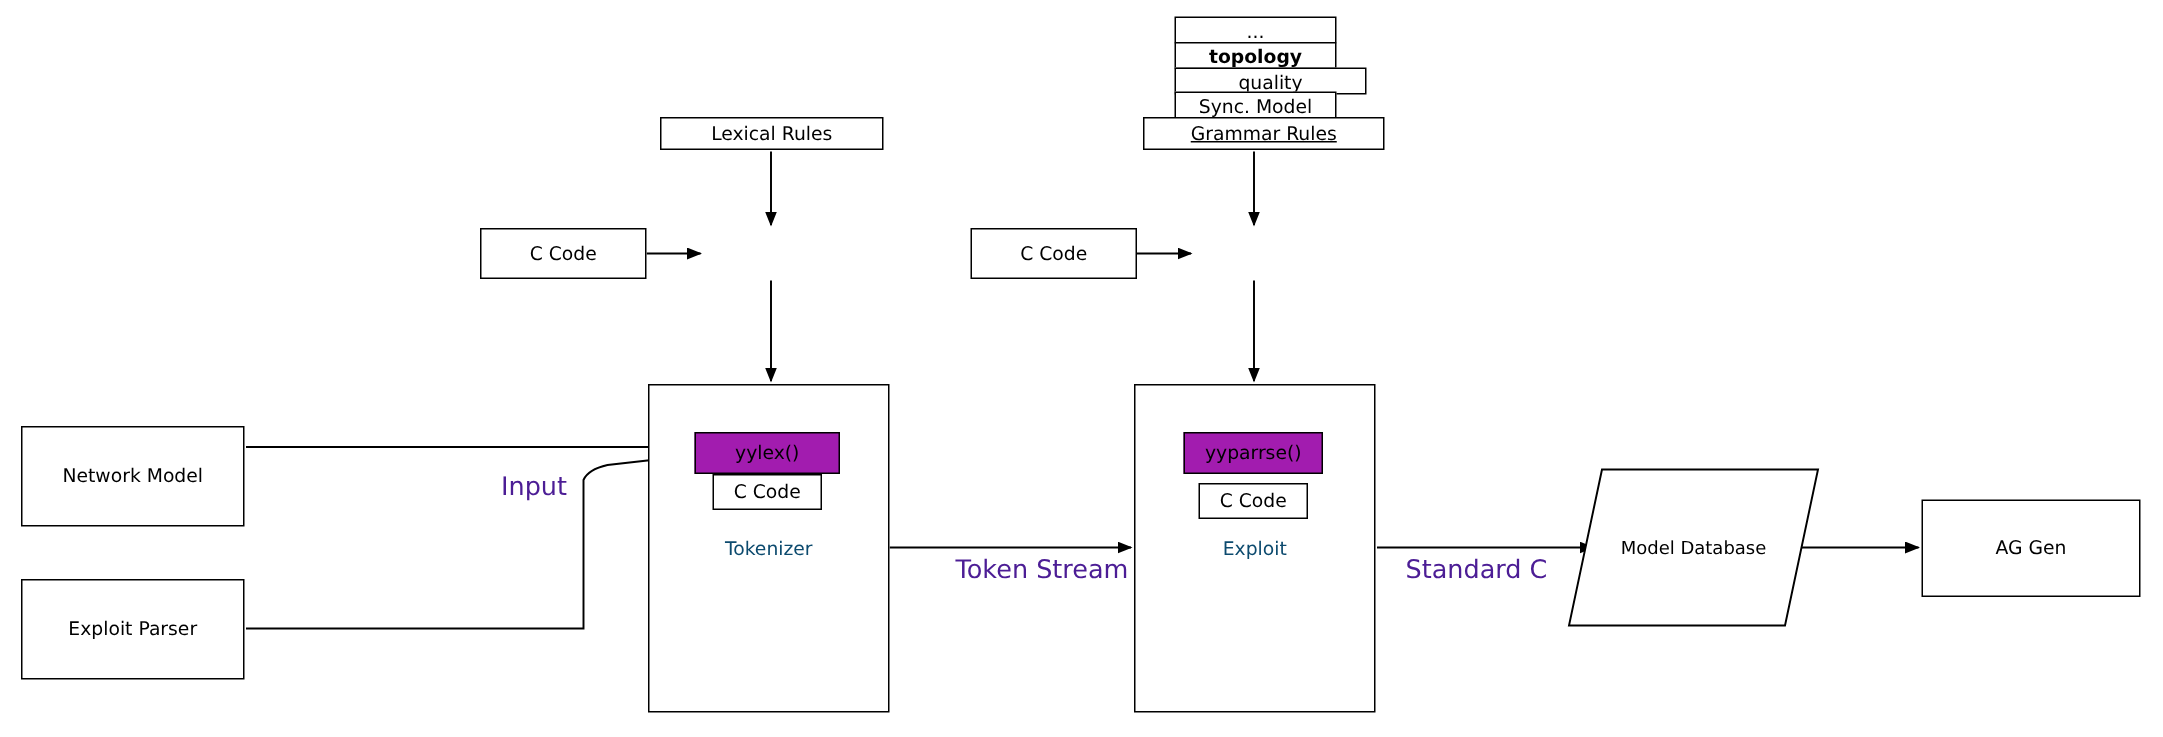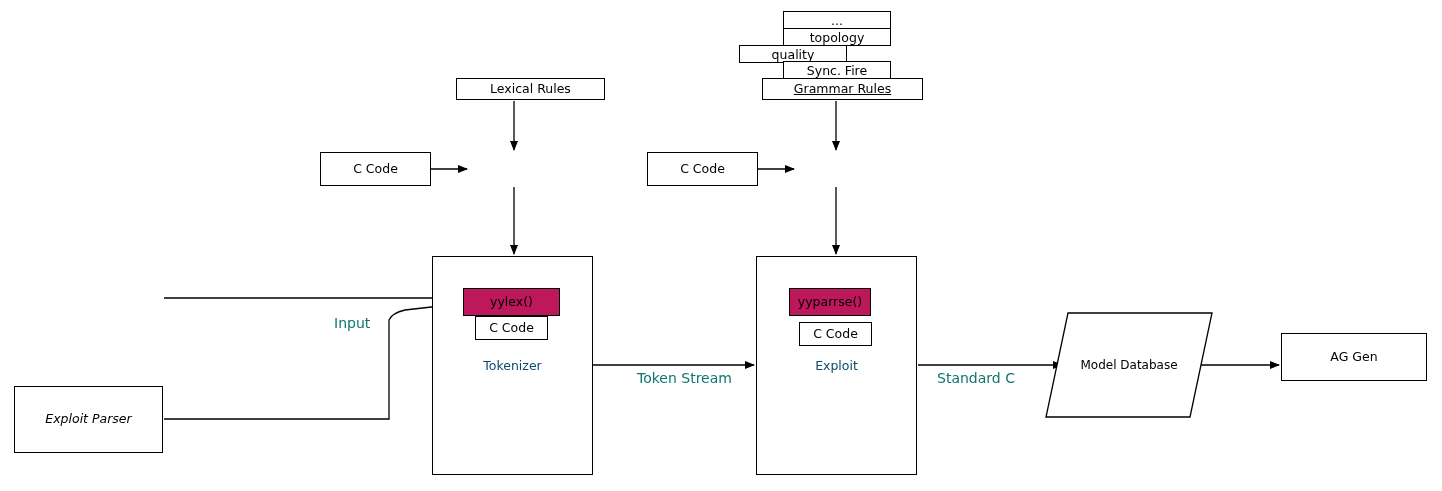--- a/index.html
+++ b/index.html
@@ -33,27 +33,27 @@
     display: flex;
     align-items: center;
     justify-content: center;
     text-align: center;
     font-size: 12.5px;
     color: #000000;
     line-height: 1.15;
   }
   .label {
     position: absolute;
-    font-size: 14px;
-    color: #0f766e;
+    font-size: 17px;
+    color: #4c1d95;
     white-space: nowrap;
     background: transparent;
   }
   .yellow {
-    background: #be185d;
+    background: #a21caf;
     border: 1.2px solid #000000;
   }
   .stack-cell {
     position: absolute;
     box-sizing: border-box;
     border: 1.2px solid #000000;
     background: #ffffff;
     display: flex;
     align-items: center;
     justify-content: center;
@@ -114,76 +114,79 @@
     <path d="M918,365 L1062,365" stroke="#000" stroke-width="1.3" fill="none" marker-end="url(#arrow)"></path>
 
     <path d="M1190,365 L1279,365" stroke="#000" stroke-width="1.3" fill="none" marker-end="url(#arrow)"></path>
 
     <path d="M1068,313 L1212,313 L1190,417 L1046,417 z" stroke="#000" stroke-width="1.3" fill="#ffffff"></path>
   </svg>
 
   <div class="stack-cell" style="left:783px; top:11px; width:108px; height:18px;">
     <span>...</span>
   </div>
-  <div class="stack-cell" style="left:783px; top:28px; width:108px; height:18px;">
+  <div class="stack-cell" style="left:783px; top:28px; width:108px; height:18px;font-weight:bold;">
     <span>topology</span>
   </div>
-  <div class="stack-cell" style="left:739px; top:45px; width:108px; height:18px;">
+  <div class="stack-cell" style="left:783px; top:45px; width:128px; height:18px;">
     <span>quality</span>
   </div>
   <div class="stack-cell" style="left:783px; top:61px; width:108px; height:18px;">
-    <span>Sync. Fire</span>
+    <span>Sync. Model</span>
   </div>
   <div class="node" style="left:762px; top:78px; width:161px; height:22px;text-decoration:underline;">
     <span>Grammar Rules</span>
   </div>
 
-  <div class="node" style="left:440px; top:78px; width:149px; height:22px;margin-left:16px;">
+  <div class="node" style="left:440px; top:78px; width:149px; height:22px;">
     <span>Lexical Rules</span>
   </div>
 
   <div class="node" style="left:320px; top:152px; width:111px; height:34px;">
     <span>C Code</span>
   </div>
   <div class="node" style="left:647px; top:152px; width:111px; height:34px;">
     <span>C Code</span>
   </div>
 
 
-  <div class="node" style="left:14px; top:386px; width:149px; height:67px;font-style:italic;">
+  <div class="node" style="left:14px; top:284px; width:149px; height:67px;">
+    <span>Network Model</span>
+  </div>
+  <div class="node" style="left:14px; top:386px; width:149px; height:67px;">
     <span>Exploit Parser</span>
   </div>
 
   <div class="bigbox" style="left:432px; top:256px; width:161px; height:219px;"></div>
   <div class="node yellow" style="left:463px; top:288px; width:97px; height:28px;">
     <span>yylex()</span>
   </div>
   <div class="node" style="left:475px; top:316px; width:73px; height:24px;">
     <span>C Code</span>
   </div>
   <div class="bigbox-caption" style="left:432px; top:358px; width:161px;">
     <span>Tokenizer</span>
   </div>
 
   <div class="bigbox" style="left:756px; top:256px; width:161px; height:219px;"></div>
-  <div class="node yellow" style="left:789px; top:288px; width:82px; height:28px;">
+  <div class="node yellow" style="left:789px; top:288px; width:93px; height:28px;">
     <span>yyparrse()</span>
   </div>
   <div class="node" style="left:799px; top:322px; width:73px; height:24px;">
     <span>C Code</span>
   </div>
   <div class="bigbox-caption" style="left:756px; top:358px; width:161px;">
     <span>Exploit</span>
   </div>
 
   <div class="para-text" style="left:1046px; top:358px; width:166px;">
     <span>Model Database</span>
   </div>
 
-  <div class="node" style="left:1281px; top:333px; width:146px; height:48px;">
+  <div class="node" style="left:1281px; top:333px; width:146px; height:65px;">
     <span>AG Gen</span>
   </div>
 
   <div class="label" style="left:334px; top:315px;">
     <span>Input</span>
   </div>
   <div class="label" style="left:637px; top:370px;text-align:center;">
     <span>Token Stream</span>
   </div>
   <div class="label" style="left:937px; top:370px;">

